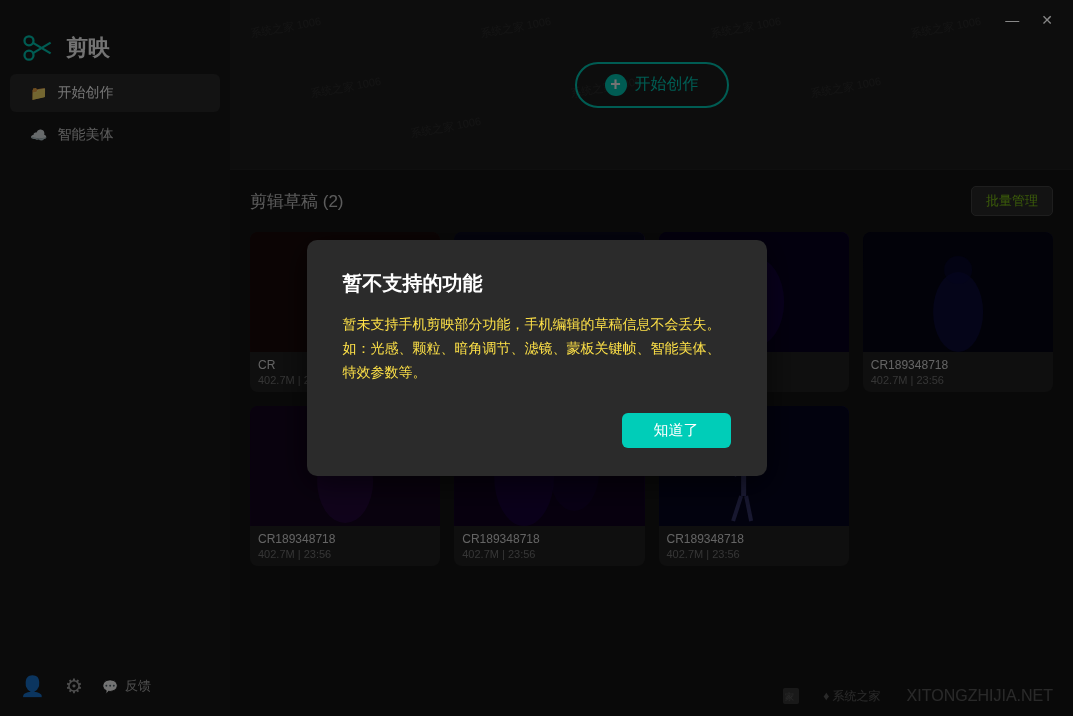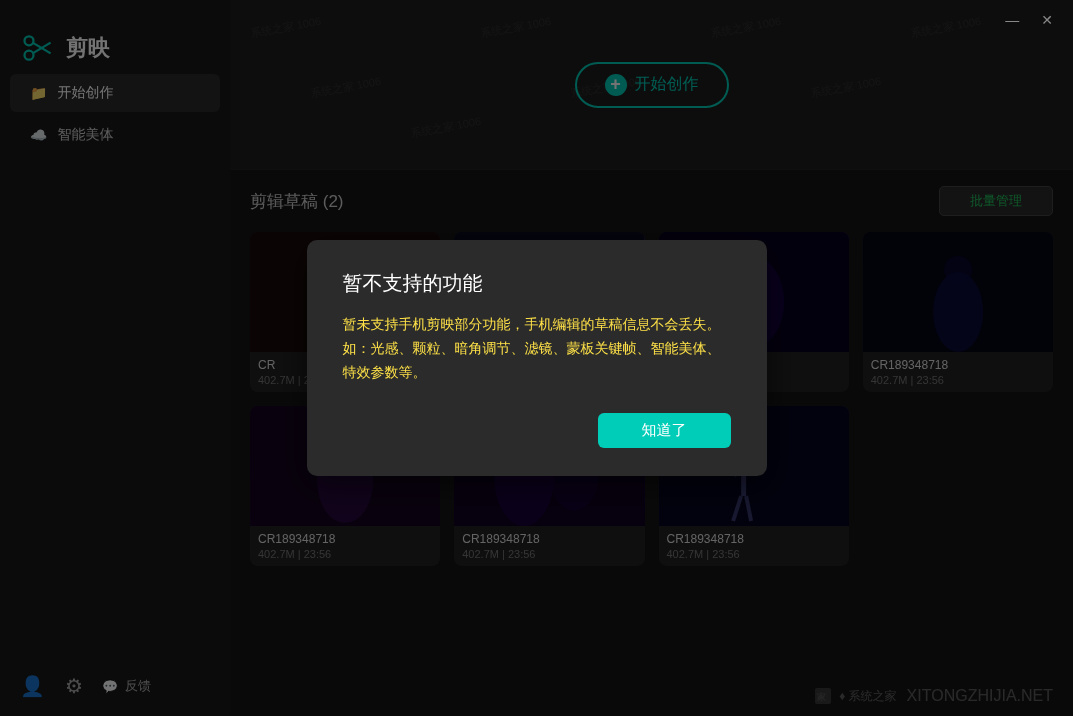--- a/index.html
+++ b/index.html
@@ -143,23 +143,23 @@
       justify-content: space-between;
       margin-bottom: 16px;
     }
     .draft-title {
       font-size: 17px;
       color: #ccc;
     }
     .batch-btn {
       background: #2a2a2a;
       border: 1px solid #444;
-      color: #22c55e;
+      color: #84cc16;
       font-size: 13px;
-      padding: 5px 30px;
+      padding: 5px 14px;
       border-radius: 5px;
       cursor: pointer;
     }
 
     
     .grid {
       display: grid;
       grid-template-columns: repeat(4, 1fr);
       gap: 14px;
     }
@@ -217,39 +217,39 @@
     }
     .modal {
       background: #2b2b2b;
       border-radius: 10px;
       padding: 30px 36px 28px 36px;
       width: 460px;
       box-shadow: 0 8px 32px rgba(0,0,0,0.6);
     }
     .modal-title {
       font-size: 20px;
-      font-weight: normal;
+      font-weight: bold;
       color: #fff;
       margin-bottom: 16px;
     }
     .modal-body {
       font-size: 14px;
       color: #fde047;
       line-height: 1.7;
       margin-bottom: 28px;
     }
     .modal-footer {
       display: flex;
       justify-content: flex-end;
     }
     .modal-confirm-btn {
       background: #00cdb8;
       border: none;
       border-radius: 6px;
-      padding: 8px 44px;
+      padding: 8px 32px;
       color: #fff;
       font-size: 15px;
       cursor: pointer;
     }
 
     
     .wm-overlay {
       position: absolute;
       top: 0; left: 0; right: 0; bottom: 0;
       pointer-events: none;
@@ -274,21 +274,21 @@
       display: flex;
       align-items: center;
       justify-content: flex-end;
       padding-right: 20px;
       z-index: 0;
       pointer-events: none;
     }
     .bottom-wm-logo {
       display: flex;
       align-items: center;
-      gap: 6px;
+      gap: 22px;
       opacity: 0.3;
     }
     .bottom-wm-logo span {
       font-size: 12px;
       color: #fff;
     }
 
     
     .window-controls {
       position: absolute;

